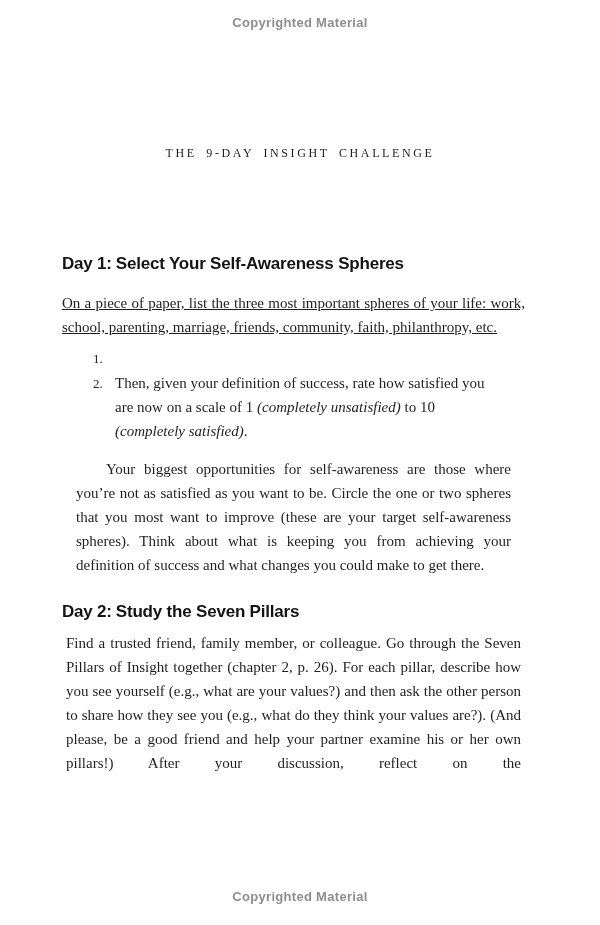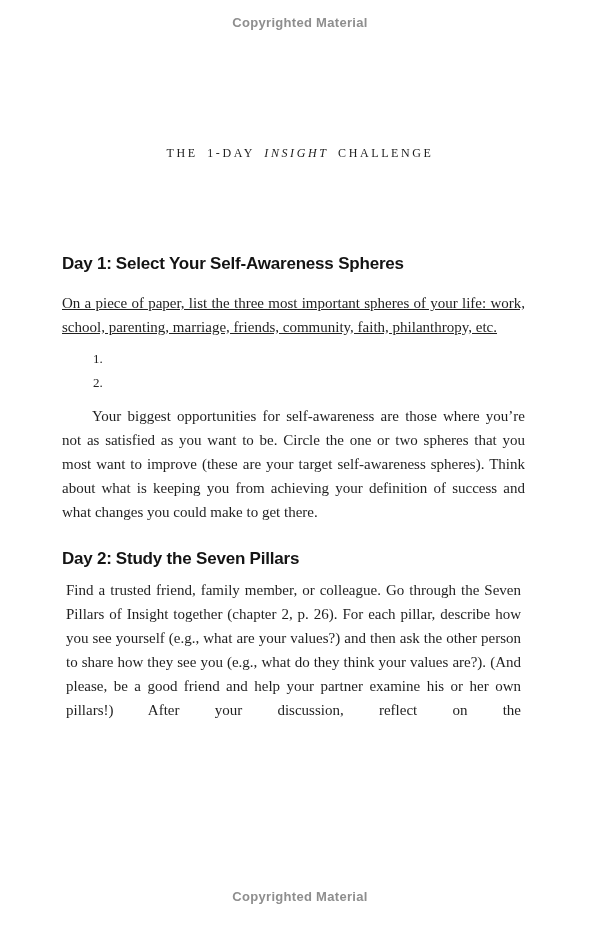--- a/index.html
+++ b/index.html
@@ -12,61 +12,62 @@
     font-family:"Liberation Sans", sans-serif; font-weight:bold;
     font-size:13px; color:#8e8e8e; letter-spacing:0.3px;
   }
   .copyright-top { top:15px; }
   .copyright-bottom { top:889px; }
   .running-head {
     position:absolute; top:146px; left:0; width:100%; text-align:center;
     font-family:"Liberation Serif", serif; font-size:12px; color:#1c1c1c;
     letter-spacing:2.6px; word-spacing:4px; font-weight:500;
   }
-  .running-head .rh-em { font-style:italic; }
+  .running-head .rh-em { }
   .content {
     position:absolute; left:62px; top:253px; width:463px;
     font-size:15px; line-height:24px;
   }
   .day-heading {
     font-family:"Liberation Sans", sans-serif; font-size:17px; line-height:22px;
     font-weight:600; color:#141414; letter-spacing:-0.2px; margin:0 0 11px 0;
   }
   .day-heading .day-title { margin-left:4px; }
   .day-heading-2 { margin:24px 0 8px 0; }
   .body-para { margin:16px 0 8px 0; text-align:justify;text-decoration:underline; }
-  .closing-para { margin:0; text-align:justify; text-indent:30px; }
+  .closing-para { margin:14px; text-align:justify; text-indent:30px; }
   .day2-para { margin:4px; text-align:justify; text-align-last:justify; }
   .steps { list-style:none; margin:0 0 9px 0; padding:0 0 0 31px; }
   .step { display:flex; align-items:baseline; }
   .step-num { width:22px; flex:none; font-size:13px; color:#222; }
   .step-text { width:382px; flex:none; text-align:left; }
   .italic-run { font-style:italic; }
 </style>
 </head>
 <body>
 
 <div class="page">
 
   <div class="copyright copyright-top">Copyrighted Material</div>
 
-  <div class="running-head"><span>THE 1-DAY</span> <span class="rh-em">INSIGHT</span> <span>CHALLENGE</span></div>
+  <div class="running-head"><span>THE 9-DAY</span> <span class="rh-em">INSIGHT</span> <span>CHALLENGE</span></div>
 
   <div class="content">
 
     <h2 class="day-heading"><span class="day-label">Day 1:</span><span class="day-title">Select Your Self-Awareness Spheres</span></h2>
 
     <p class="body-para">On a piece of paper, list the three most important spheres of your life: work, school, parenting, marriage, friends, community, faith, philanthropy, etc.</p>
 
     <ol class="steps">
       <li class="step">
         <span class="step-num">1.</span>
       </li>
       <li class="step">
         <span class="step-num">2.</span>
+        <span class="step-text"><span>Then, given your definition of success, rate how satisfied you are now on a scale of 1 </span><span class="italic-run">(completely unsatisfied)</span><span> to 10 </span><span class="italic-run">(completely satisfied)</span><span>.</span></span>
       </li>
     </ol>
 
     <p class="closing-para">Your biggest opportunities for self-awareness are those where you’re not as satisfied as you want to be. Circle the one or two spheres that you most want to improve (these are your target self-awareness spheres). Think about what is keeping you from achieving your definition of success and what changes you could make to get there.</p>
 
     <h2 class="day-heading day-heading-2"><span class="day-label">Day 2:</span><span class="day-title">Study the Seven Pillars</span></h2>
 
     <p class="day2-para">Find a trusted friend, family member, or colleague. Go through the Seven Pillars of Insight together (chapter 2, p. 26). For each pillar, describe how you see yourself (e.g., what are your values?) and then ask the other person to share how they see you (e.g., what do they think your values are?). (And please, be a good friend and help your partner examine his or her own pillars!) After your discussion, reflect on the</p>
 
   </div>

